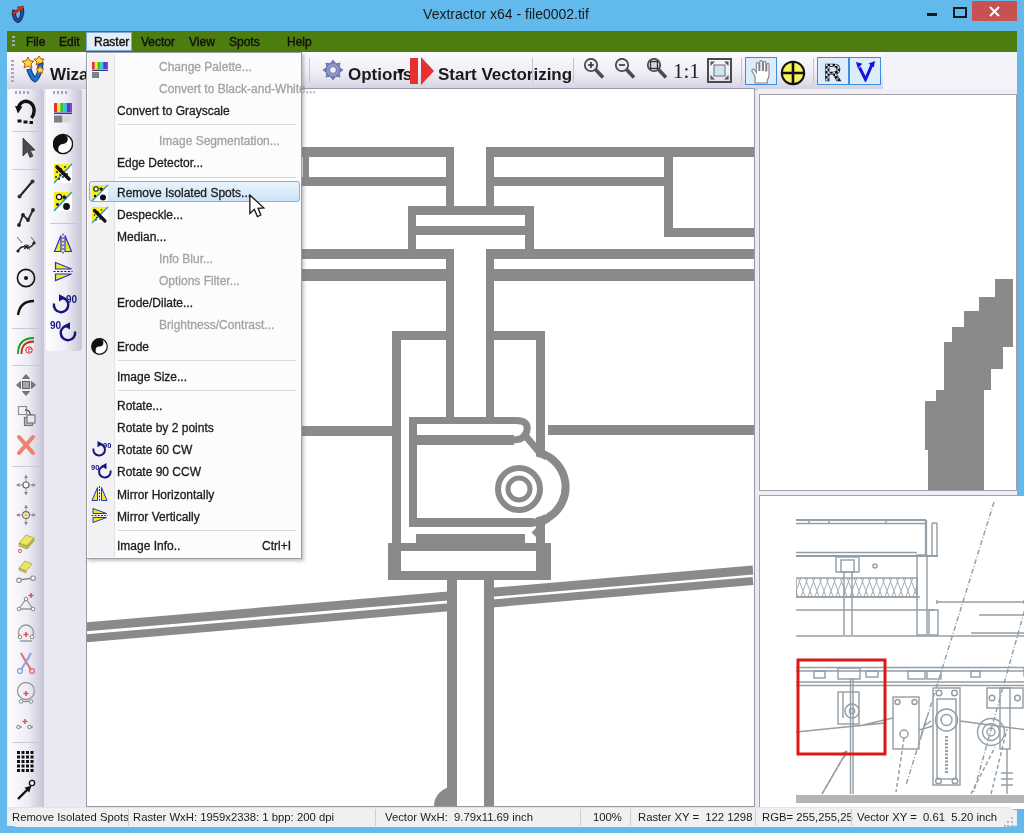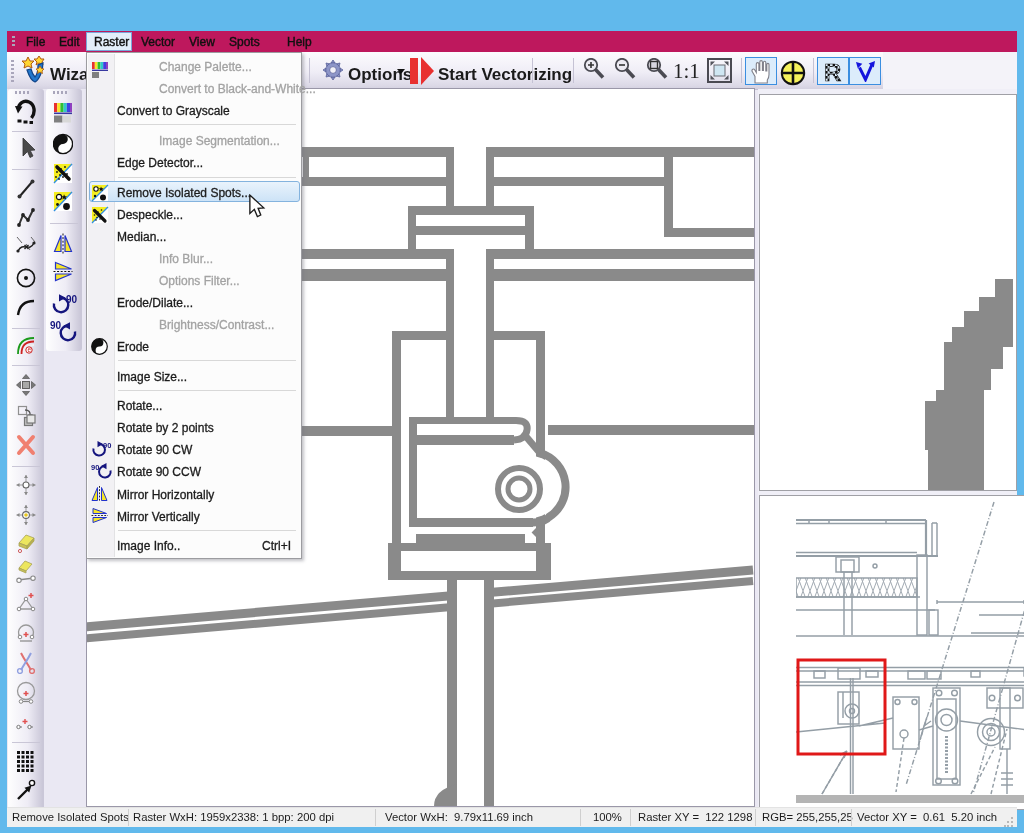--- a/index.html
+++ b/index.html
@@ -9,21 +9,21 @@
 
 #titlebar{position:absolute;left:0;top:0;width:1024px;height:31px;background:#61b9ec;}
 #title{position:absolute;left:0;top:6px;width:1024px;text-align:center;font-size:14px;color:#1a1a1a;}
 #btn-close{position:absolute;left:972px;top:1px;width:45px;height:20px;background:#c85252;}
 #btn-close svg{position:absolute;left:17px;top:5px;}
 #btn-min{position:absolute;left:927px;top:13px;width:10px;height:3px;background:#1a1a1a;}
 #btn-max{position:absolute;left:953px;top:7px;width:10px;height:7px;border:2px solid #1a1a1a;background:transparent;}
 
 #client{position:absolute;left:7px;top:31px;width:1010px;height:795px;background:#eae8f3;}
 
-#menubar{position:absolute;left:7px;top:31px;width:1010px;height:21px;background:#be185d;}
+#menubar{position:absolute;left:7px;top:31px;width:1010px;height:21px;background:#4d7c0f;}
 .mb{position:absolute;top:4px;font-size:12px;color:#111;-webkit-text-stroke:0.4px #111;}
 #raster-hl{position:absolute;left:79px;top:1px;width:46px;height:19px;background:#e3eefa;border:1px solid #7ba7d9;box-sizing:border-box;}
 
 #toolbar{position:absolute;left:7px;top:52px;width:1010px;height:37px;background:linear-gradient(#fcfbfe,#efedf6 55%,#dcd9e7 90%,#d4d1e0);border-bottom:1px solid #c3c0d2;}
 .tsep{position:absolute;top:6px;width:1px;height:25px;background:#c5c2d4;}
 .tbtxt{position:absolute;font-size:17px;color:#1a1a1a;font-weight:bold;}
 .vdots{position:absolute;width:3px;background-image:repeating-linear-gradient(#a9a6bb 0px,#a9a6bb 2px,transparent 2px,transparent 4px);}
 .hlbtn{position:absolute;top:5px;height:28px;background:#dcecfb;border:1px solid #3a8ee0;box-sizing:border-box;}
 
 #dock{position:absolute;left:7px;top:89px;width:80px;height:718px;background:#eae8f3;}
@@ -31,37 +31,51 @@
 .hdots{position:absolute;height:3px;background-image:repeating-linear-gradient(90deg,#a9a6bb 0px,#a9a6bb 2px,transparent 2px,transparent 4px);}
 .isep{position:absolute;width:28px;height:1px;background:#c9c6d6;}
 .icon{position:absolute;}
 
 #canvas{position:absolute;left:87px;top:89px;width:667px;height:717px;background:#ffffff;outline:1px solid #9a97a8;}
 
 #rightpane{position:absolute;left:758px;top:89px;width:259px;height:718px;background:#f0eff7;}
 #pxpanel{position:absolute;left:1px;top:5px;width:256px;height:395px;background:#fff;border:1px solid #a0a0a6;}
 #ovpanel{position:absolute;left:1px;top:406px;width:256px;height:313px;background:#fff;border:1px solid #a0a0a6;padding-left:36px;}
 
-#statusbar{position:absolute;left:7px;top:807px;width:1010px;height:19px;background:#f0f0f0;border-top:1px solid #e3e3e3;}
+#statusbar{position:absolute;left:7px;top:807px;width:1010px;height:19px;background:#f0f0f0;border-top:1px solid #e3e3e3;border-radius:10px;}
 .st{position:absolute;top:3px;font-size:11.3px;color:#1c1c1c;white-space:pre;}
 .ssep{position:absolute;top:1px;width:1px;height:17px;background:#cfcfcf;}
 
 #menu{position:absolute;left:86px;top:52px;width:216px;height:507px;background:#fcfcfc;border:1px solid #9c9ca0;box-shadow:2px 2px 3px rgba(120,120,130,0.45);box-sizing:border-box;}
 #gutter{position:absolute;left:1px;top:1px;width:26px;height:503px;background:#f2f1f4;border-right:1px solid #e2e2e4;}
 .mi{position:absolute;left:30px;font-size:12px;color:#1c1c1c;white-space:pre;z-index:2;-webkit-text-stroke:0.3px currentColor;}
 .mi.dis{color:#a3a3a3;margin-left:42px;}
 .msep{position:absolute;left:31px;width:178px;height:1px;background:#d8d8d8;}
 .mhl{position:absolute;left:2px;top:128px;width:211px;height:21px;background:linear-gradient(#e9f3fc,#cde3f7);border:1px solid #84b3de;border-radius:3px;box-sizing:border-box;}
 .micon{position:absolute;left:4px;z-index:3;}
 .mshort{position:absolute;left:175px;font-size:12px;color:#1c1c1c;-webkit-text-stroke:0.3px currentColor;}
 </style>
 </head>
 <body>
 <div id="win">
 <div id="client"></div>
+<div id="titlebar">
+ <div id="title" style="left:-6px">Vextractor x64 - file0002.tif</div>
+ <svg class="abs" style="left:9px;top:5px" width="19" height="19" viewBox="0 0 19 19">
+   <path d="M4 5 C2.5 10 4.5 16 9 17.5 C13 16 15.5 9 14.5 3.5 L11.5 5 C12 9.5 11 13 9 14.2 C7 13 5.8 9.5 6.8 6.2 Z" fill="#2b52b0" stroke="#15306e" stroke-width="1.2"></path>
+   <path d="M2.5 8 L9.5 3.5 L8 2 L14.5 1 L13 7 L11.5 5.2 L4.8 9.8 Z" fill="#cc3311" stroke="#7e1e08" stroke-width="0.5"></path>
+ </svg>
+ <div id="btn-min"></div>
+ <div id="btn-max"></div>
+ <div id="btn-close">
+        <svg width="11" height="11" viewBox="0 0 11 11">
+          <path d="M1 1 L10 10 M10 1 L1 10" stroke="#fff" stroke-width="2"></path>
+        </svg>
+      </div>
+</div>
 <div id="menubar">
  <div class="vdots" style="left:5px;top:5px;height:12px;"></div>
  <div class="mb" style="left:19px">File</div>
  <div class="mb" style="left:52px">Edit</div>
  <div id="raster-hl"></div>
  <div class="mb" style="left:87px">Raster</div>
  <div class="mb" style="left:134px">Vector</div>
  <div class="mb" style="left:182px">View</div>
  <div class="mb" style="left:222px">Spots</div>
  <div class="mb" style="left:280px">Help</div>
@@ -606,21 +620,21 @@
  <div class="mi dis" style="top:199px">Info Blur...</div>
  <div class="mi dis" style="top:221px">Options Filter...</div>
  <div class="mi" style="top:243px">Erode/Dilate...</div>
  <div class="mi dis" style="top:265px">Brightness/Contrast...</div>
  <div class="mi" style="top:287px">Erode</div>
  <div class="msep" style="top:307px"></div>
  <div class="mi" style="top:317px">Image Size...</div>
  <div class="msep" style="top:337px"></div>
  <div class="mi" style="top:346px">Rotate...</div>
  <div class="mi" style="top:368px">Rotate by 2 points</div>
- <div class="mi" style="top:390px">Rotate 90 CW</div>
+ <div class="mi" style="top:390px">Rotate 60 CW</div>
  <div class="mi" style="top:412px">Rotate 90 CCW</div>
  <div class="mi" style="top:435px">Mirror Horizontally</div>
  <div class="mi" style="top:457px">Mirror Vertically</div>
  <div class="msep" style="top:477px"></div>
  <div class="mi" style="top:486px">Image Info..</div>
  <div class="mshort" style="top:486px">Ctrl+I</div>
 </div>
 <svg class="abs" id="cursor" style="left:248px;top:194px;z-index:9" width="18" height="25.5" viewBox="0 0 24 34">
  <path d="M2.5 1.5 L2.5 26 L8.5 20.5 L12.5 30 L17 28 L13.5 19 L21 18.5 Z" fill="#ffffff" stroke="#1a1a1a" stroke-width="1.8"></path>
 </svg>

